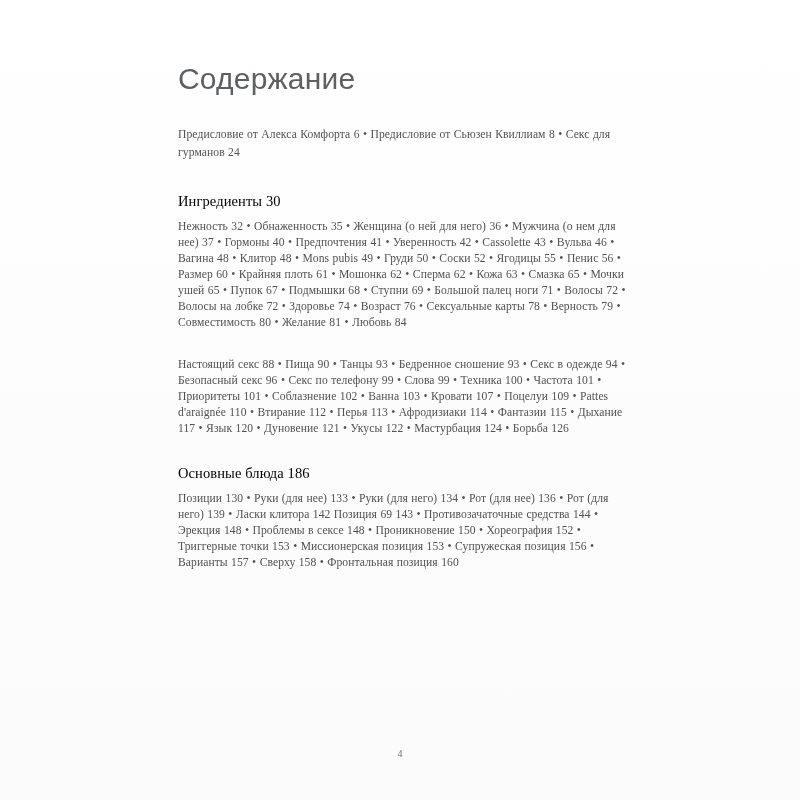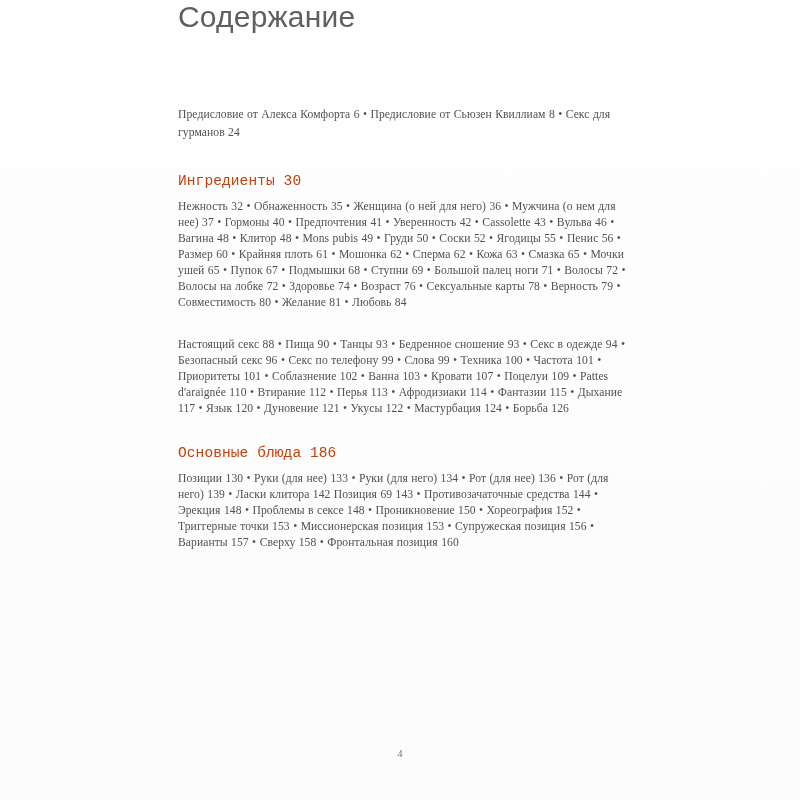--- a/index.html
+++ b/index.html
@@ -36,43 +36,44 @@
   .content {
     position: absolute;
     left: 178px;
     top: 0;
     width: 456px;
     height: 800px;
   }
 
   .page-title {
     margin: 0;
+    padding-top: 62px;
     font-family: "Liberation Sans", "DejaVu Sans", sans-serif;
     font-weight: 300;
     font-size: 30px;
     line-height: 34px;
     letter-spacing: 0.2px;
     color: #5d6063;
   }
 
   .intro-block {
-    margin-top: 72px;
+    margin-top: 30px;
   }
 
   .section {
     margin-top: 26px;
   }
 
   .section-heading {
-    font-family: Liberation Mono, monospace;
+    font-family: Liberation Serif, serif;
     font-weight: 400;
     font-size: 14.5px;
     line-height: 20px;
     letter-spacing: 0.1px;
-    color: #c2410c;
+    color: #000000;
     margin: 0 0 8px 0;
   }
 
   .entry-list {
     font-family: "Liberation Serif", "DejaVu Serif", serif;
     font-size: 11.6px;
     line-height: 16px;
     color: #4f5154;
     text-align: left;
     margin: 0;

